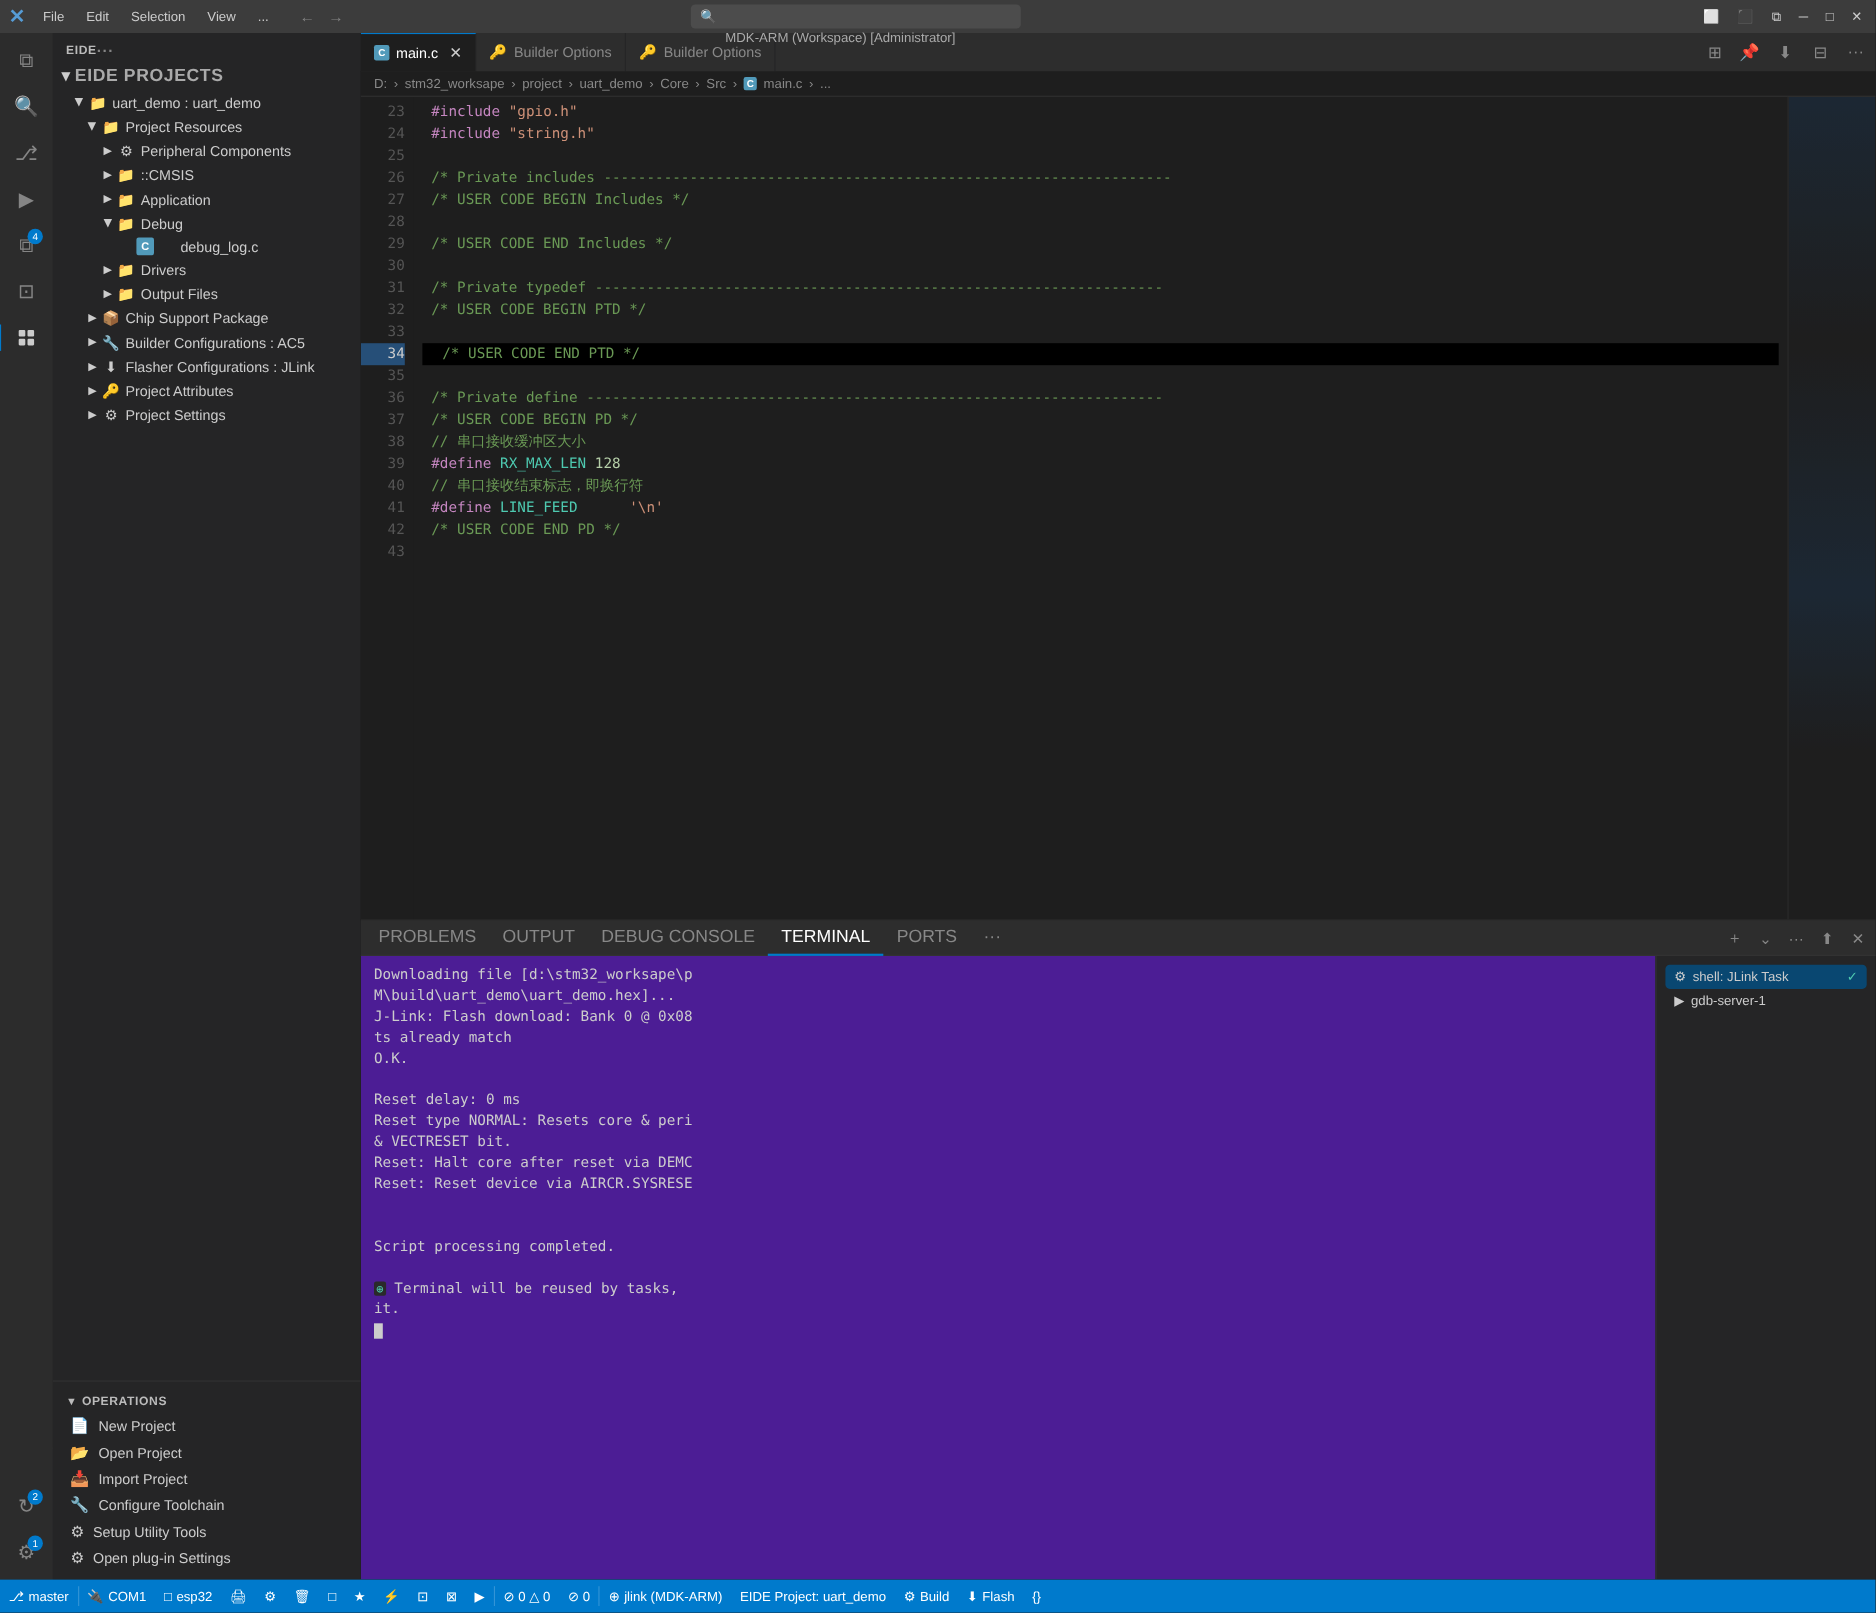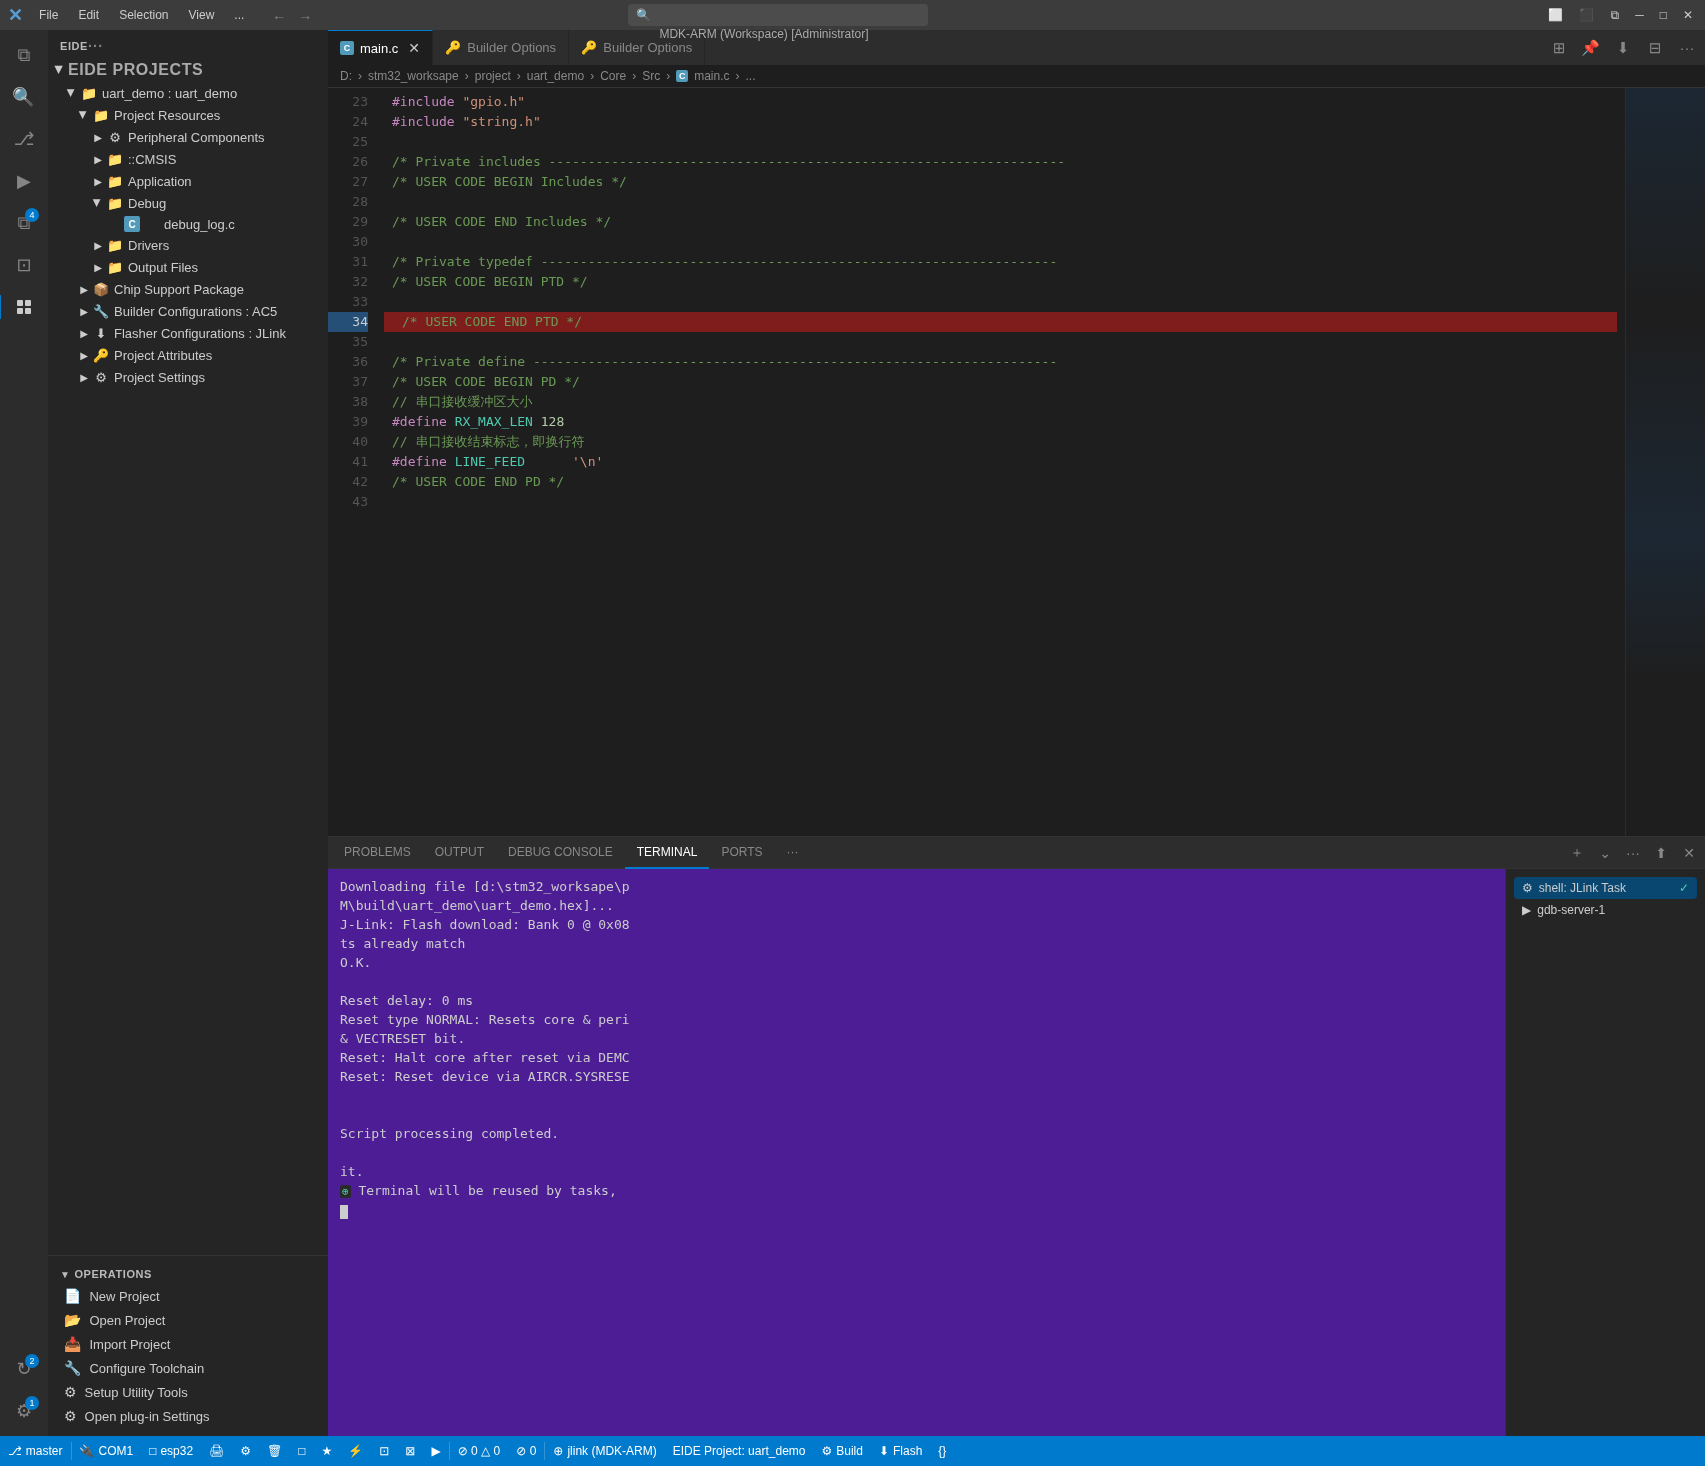--- a/index.html
+++ b/index.html
@@ -356,21 +356,21 @@
     .code-content::-webkit-scrollbar { height: 6px; width: 6px; }
     .code-content::-webkit-scrollbar-thumb { background: #555; }
 
     .code-line {
       display: flex;
       align-items: center;
       height: 20px;
       padding-left: 8px;
       white-space: pre;
     }
-    .code-line.highlighted { background: #7f1d1d; padding-left: 18px; }
+    .code-line.highlighted { background: #000000; padding-left: 18px; }
 
     .kw-include { color: #c586c0; }
     .kw-string { color: #ce9178; }
     .kw-comment { color: #6a9955; }
     .kw-define { color: #c586c0; }
     .kw-macro { color: #4ec9b0; }
     .kw-number { color: #b5cea8; }
     .kw-char { color: #ce9178; }
 
     
@@ -401,21 +401,21 @@
       background: #2d2d2d;
       height: 32px;
       padding: 0 4px;
       border-bottom: 1px solid #333;
     }
     .term-tab {
       padding: 0 12px;
       height: 32px;
       display: flex;
       align-items: center;
-      font-size: 12px;
+      font-size: 16px;
       color: #888;
       cursor: pointer;
       border-bottom: 2px solid transparent;
     }
     .term-tab.active {
       color: #fff;
       border-bottom: 2px solid #007acc;
     }
     .term-tab-icons {
       margin-left: auto;
@@ -822,22 +822,22 @@
       <div>O.K.</div>
       <br>
       <div>Reset delay: 0 ms</div>
       <div>Reset type NORMAL: Resets core &amp; peri</div>
       <div> &amp; VECTRESET bit.</div>
       <div>Reset: Halt core after reset via DEMC</div>
       <div>Reset: Reset device via AIRCR.SYSRESE</div>
       <br><br>
       <div>Script processing completed.</div>
       <br>
+      <div><span style="color:#4ec9b0; background:#2a2a2a; border-radius:2px; padding:0 2px; font-size:11px;">⊕</span>  Terminal will be reused by tasks,</div>
       <div> it.</div>
-      <div><span style="color:#4ec9b0; background:#2a2a2a; border-radius:2px; padding:0 2px; font-size:11px;">⊕</span>  Terminal will be reused by tasks,</div>
       <div><span class="term-cursor"></span></div>
     </div>
 
     <div class="terminal-sidebar">
       <div class="term-session-item active">
         <span>⚙</span>
         <span>shell: JLink  Task</span>
         <span class="term-check">✓</span>
       </div>
       <div class="term-session-item">

